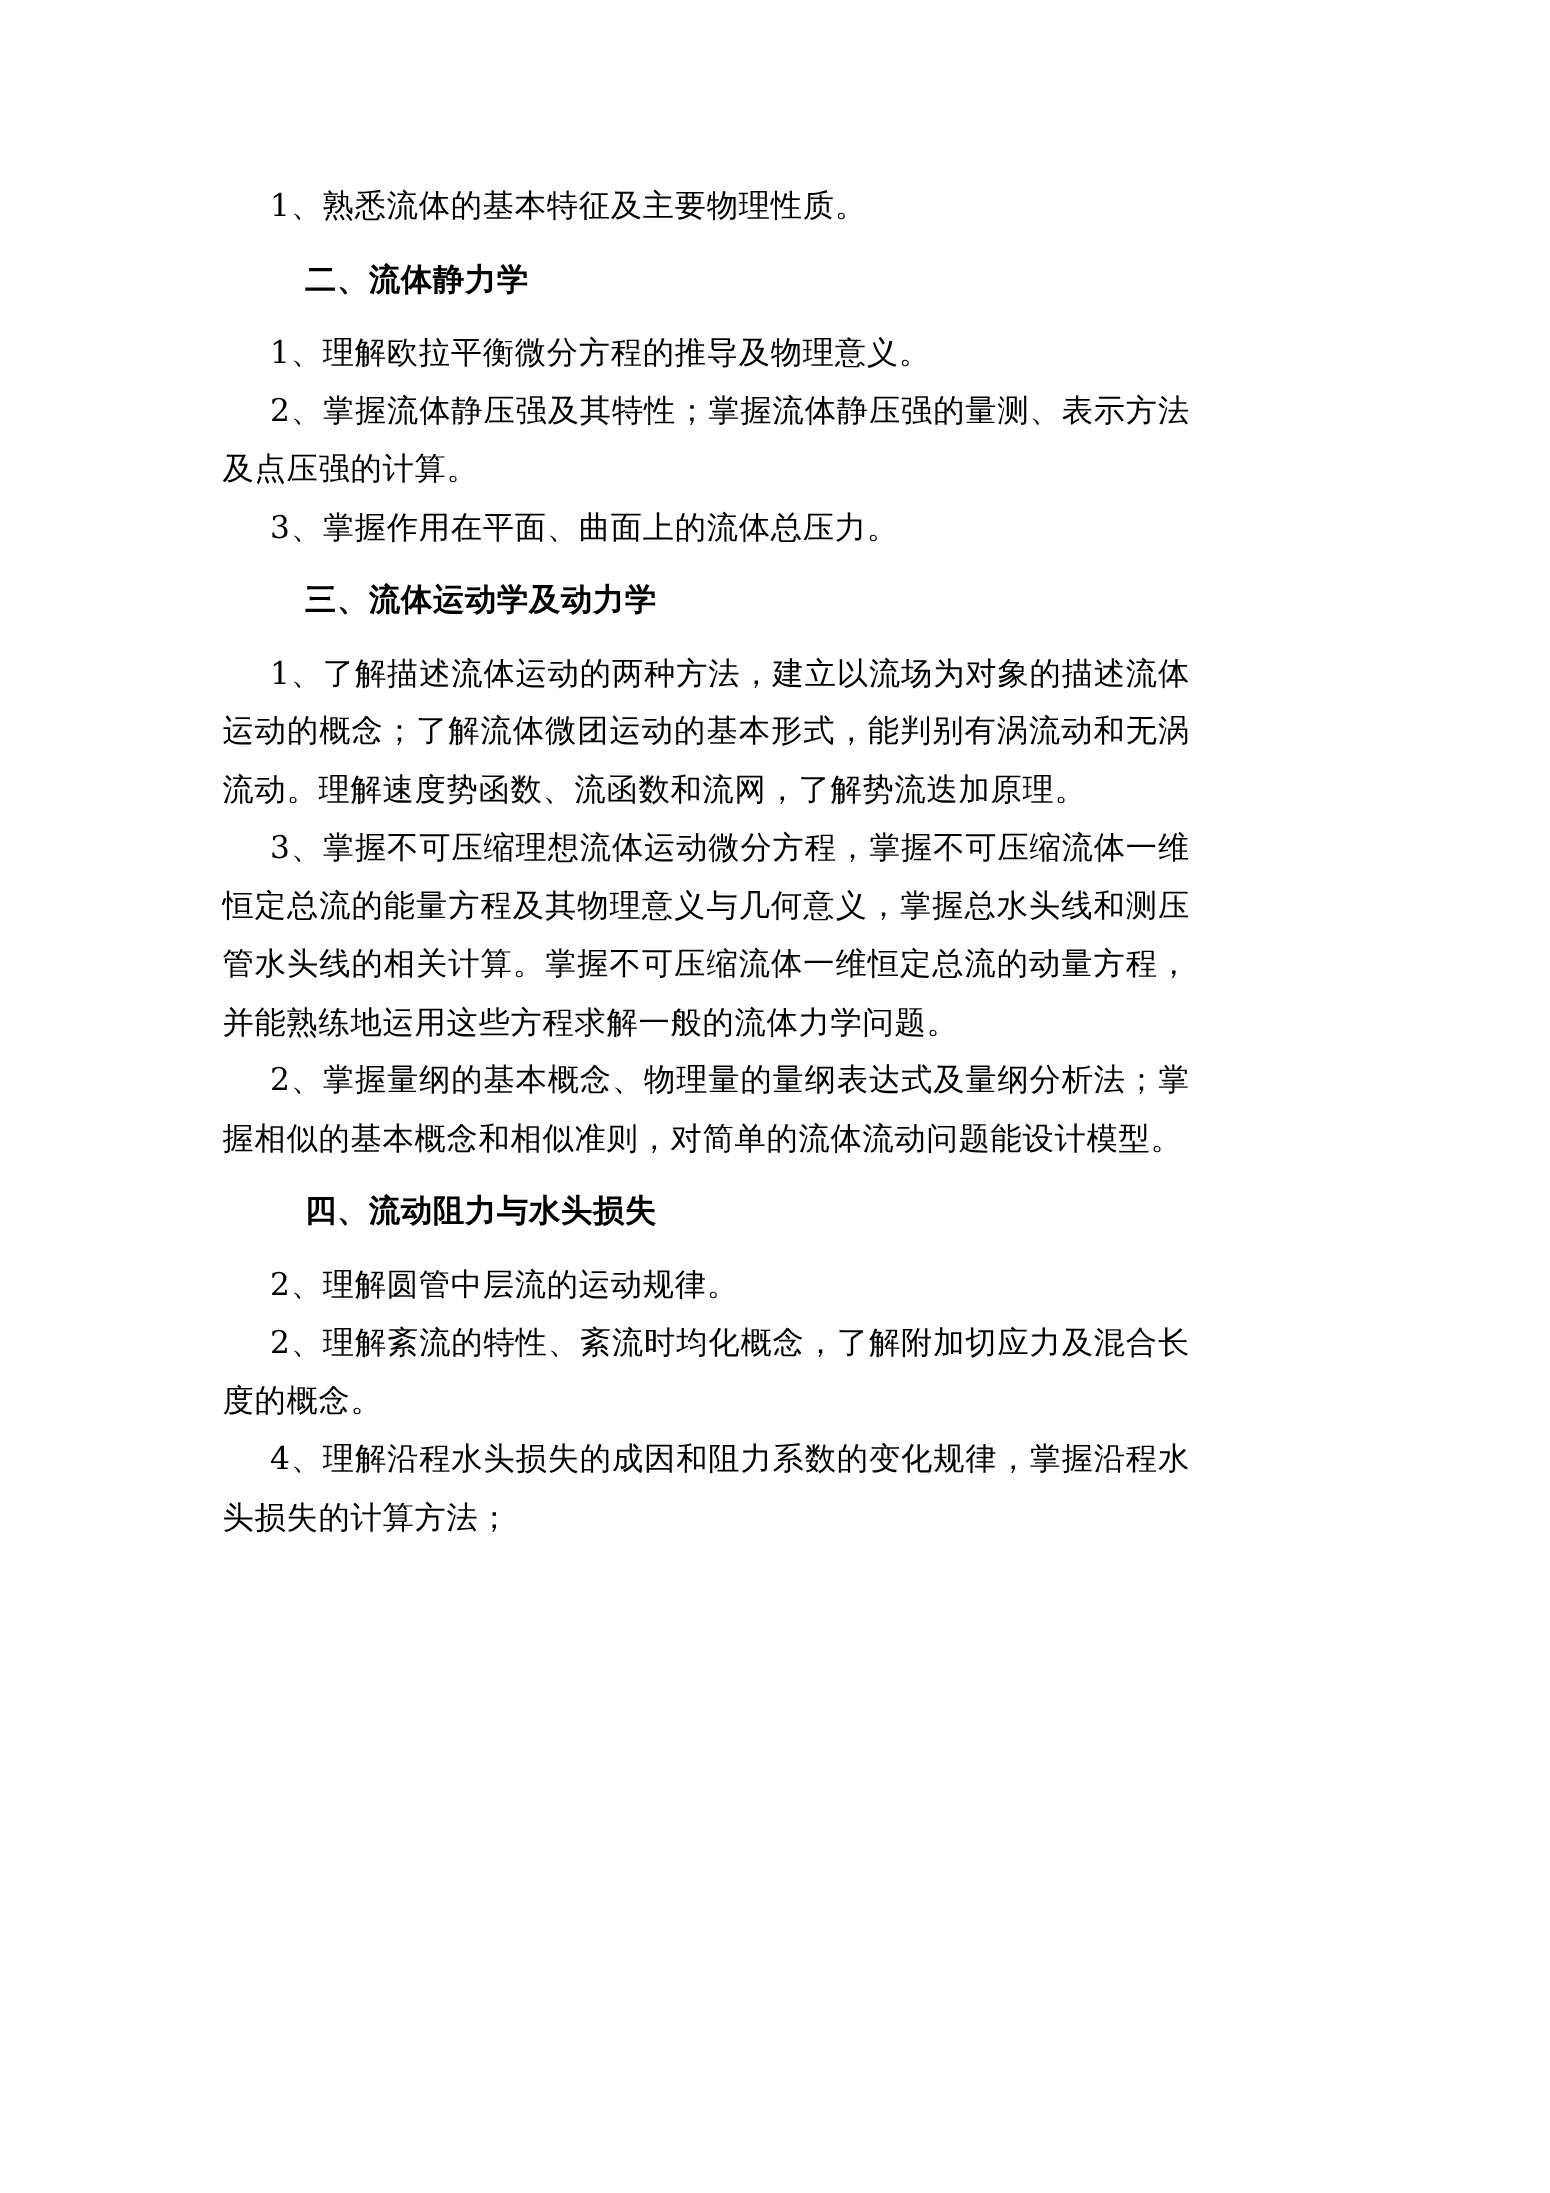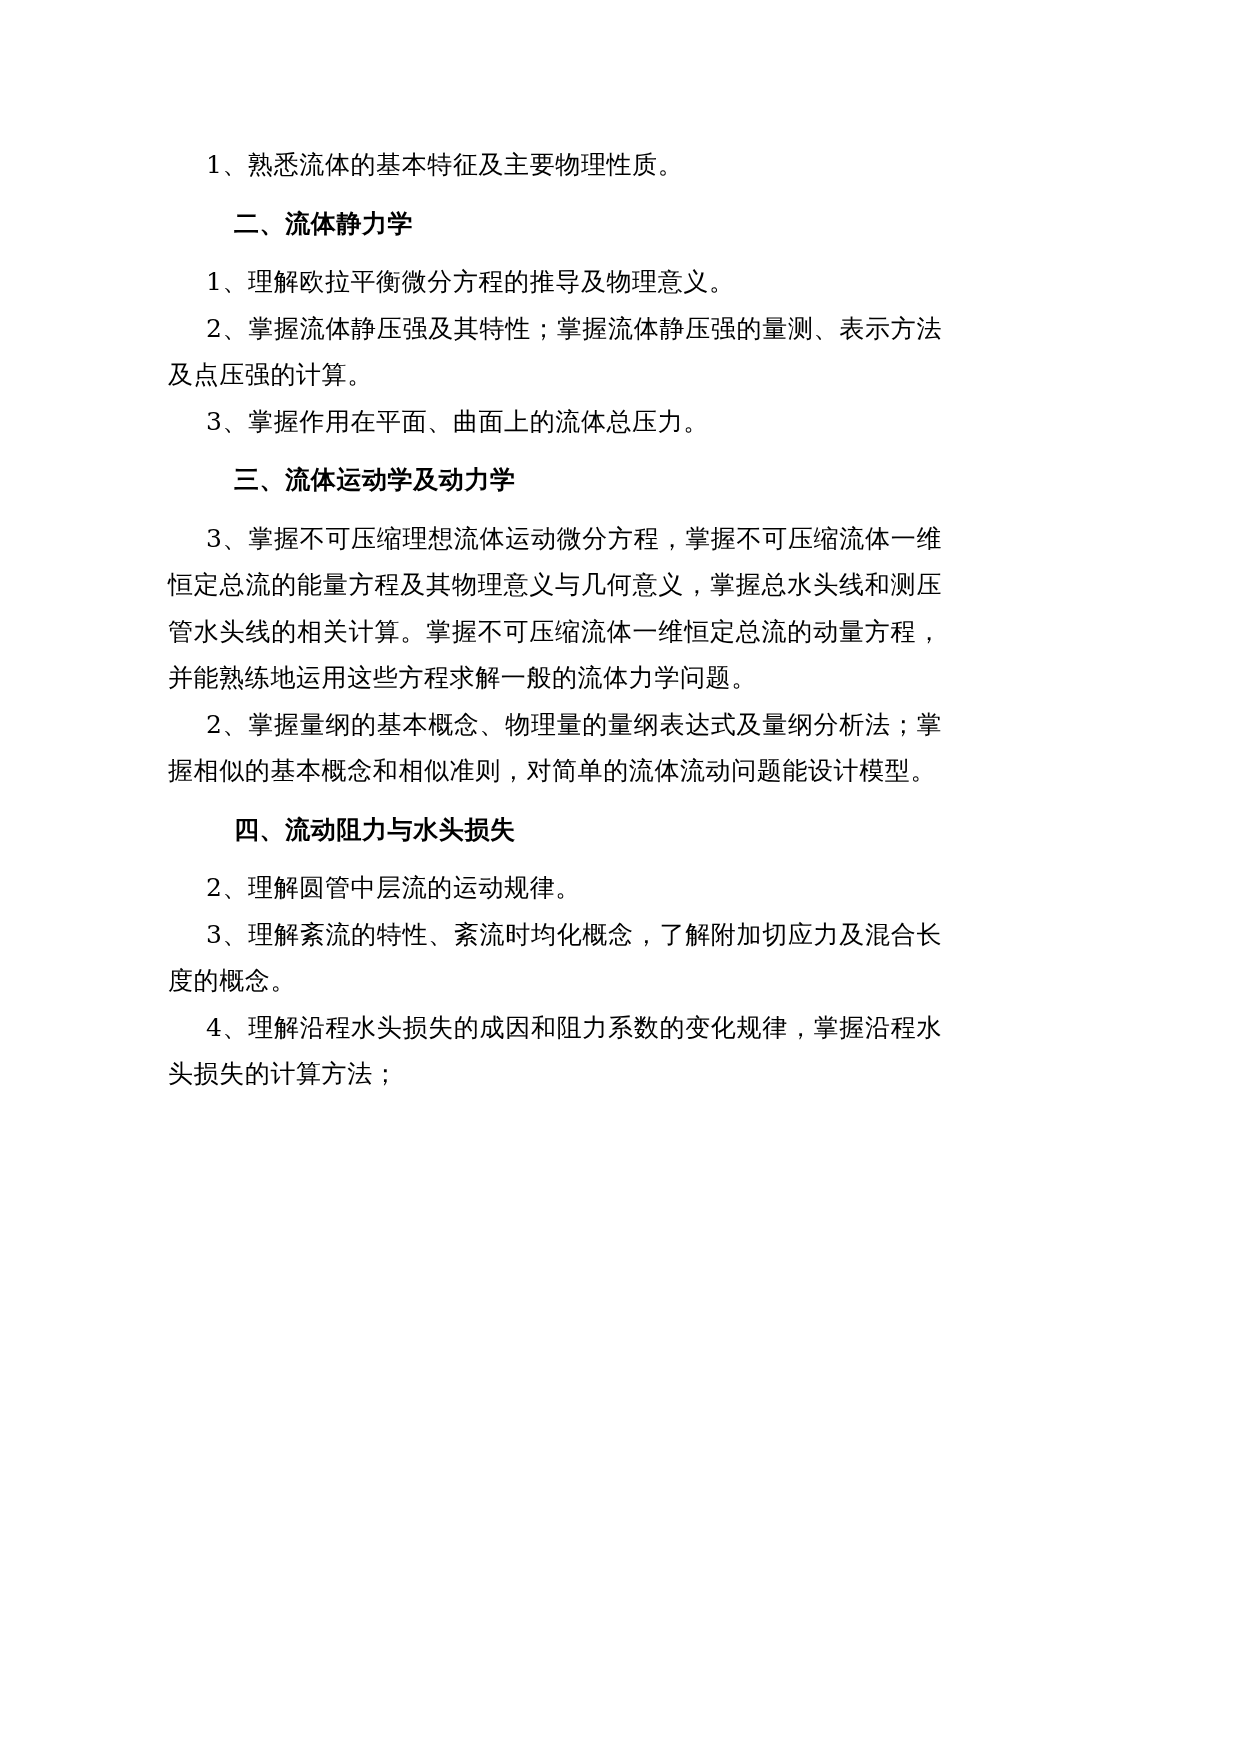--- a/index.html
+++ b/index.html
@@ -10,21 +10,21 @@
     body {
       width: 1240px;
       height: 1754px;
       position: relative;
       overflow: hidden;
       font-family: "DejaVu Serif", "Liberation Serif", serif;
       color: #000000;
     }
     .page {
       position: absolute;
-      left: 168px;
+      left: 178px;
       top: 142px;
       width: 774px;
     }
     .para {
       font-size: 25px;
       line-height: 46.5px;
       margin: 0;
       text-indent: 38px;
       text-align: justify;
       letter-spacing: 0.6px;
@@ -51,24 +51,25 @@
 
   <section>
     <h2 class="heading">二、流体静力学</h2>
     <p class="para">1、理解欧拉平衡微分方程的推导及物理意义。</p>
     <p class="para">2、掌握流体静压强及其特性；掌握流体静压强的量测、表示方法及点压强的计算。</p>
     <p class="para">3、掌握作用在平面、曲面上的流体总压力。</p>
   </section>
 
   <section>
     <h2 class="heading">三、流体运动学及动力学</h2>
+    <p class="para">1、了解描述流体运动的两种方法，建立以流场为对象的描述流体运动的概念；了解流体微团运动的基本形式，能判别有涡流动和无涡流动。理解速度势函数、流函数和流网，了解势流迭加原理。</p>
     <p class="para">3、掌握不可压缩理想流体运动微分方程，掌握不可压缩流体一维恒定总流的能量方程及其物理意义与几何意义，掌握总水头线和测压管水头线的相关计算。掌握不可压缩流体一维恒定总流的动量方程，并能熟练地运用这些方程求解一般的流体力学问题。</p>
     <p class="para">2、掌握量纲的基本概念、物理量的量纲表达式及量纲分析法；掌握相似的基本概念和相似准则，对简单的流体流动问题能设计模型。</p>
   </section>
 
   <section>
     <h2 class="heading">四、流动阻力与水头损失</h2>
     <p class="para">2、理解圆管中层流的运动规律。</p>
-    <p class="para">3、理解紊流的特性、紊流时均化概念，了解附加切应力及混合长度的概念。</p>
+    <p class="para">2、理解紊流的特性、紊流时均化概念，了解附加切应力及混合长度的概念。</p>
     <p class="para">4、理解沿程水头损失的成因和阻力系数的变化规律，掌握沿程水头损失的计算方法；</p>
   </section>
 
 </div>
 
 </body></html>

